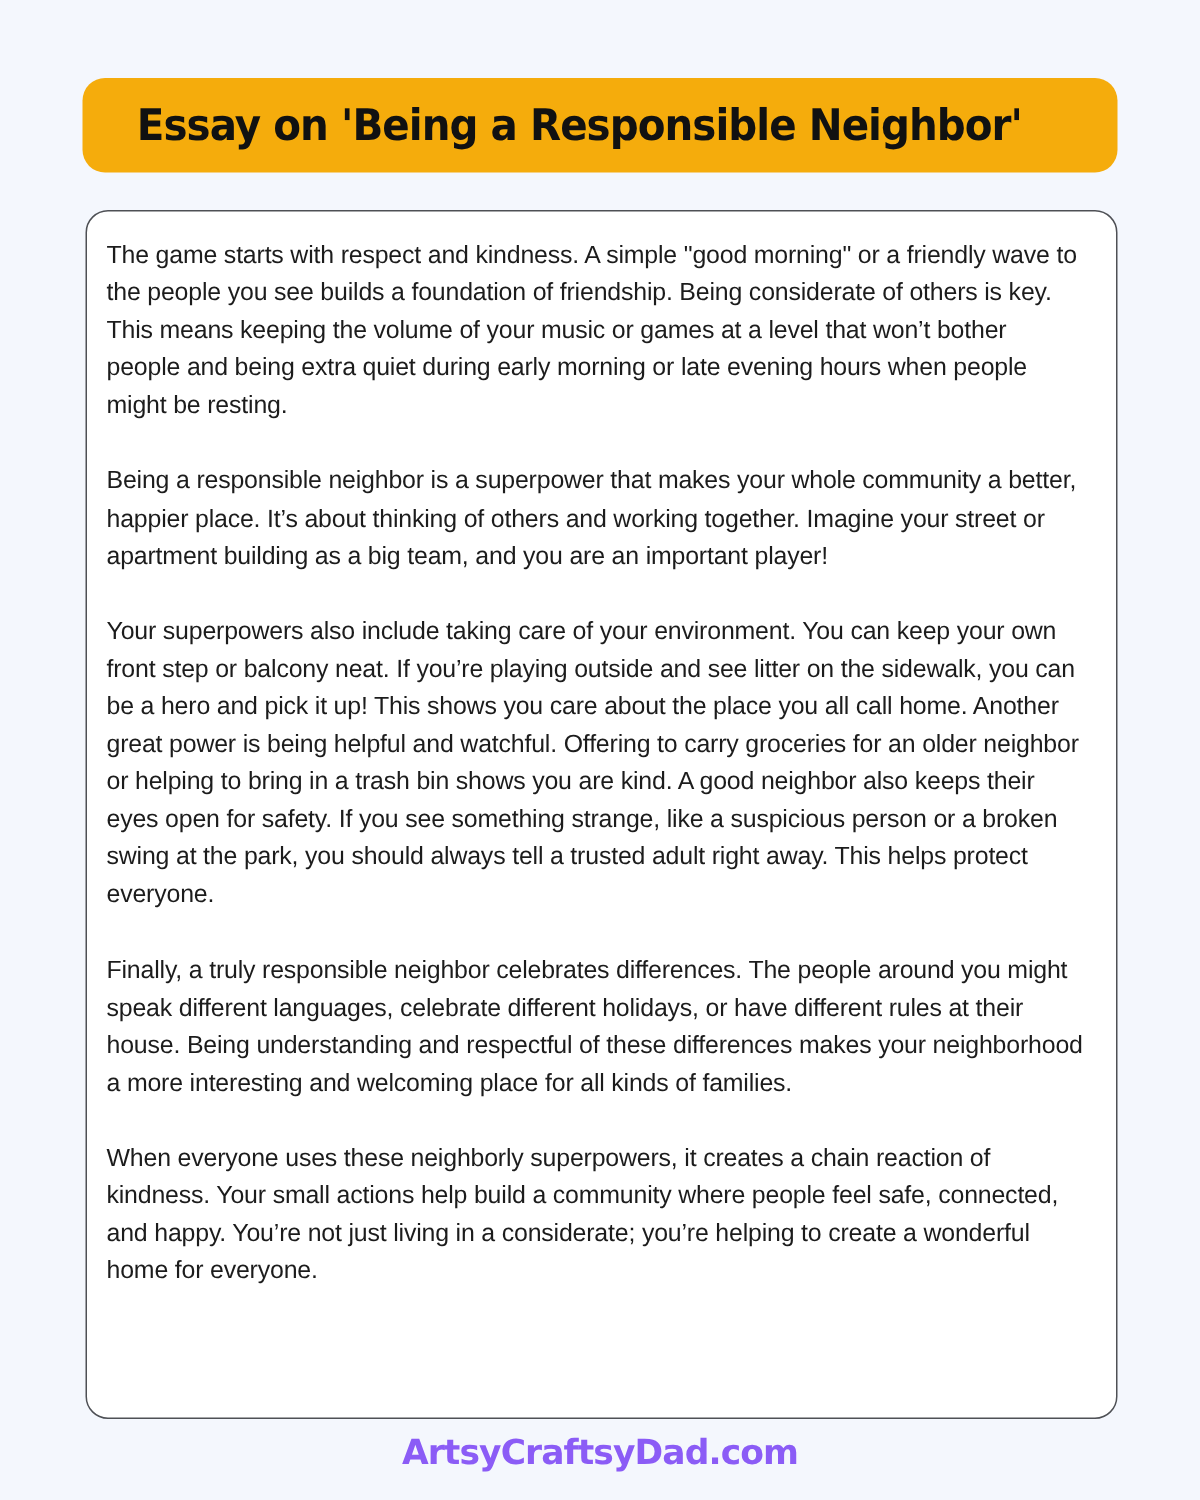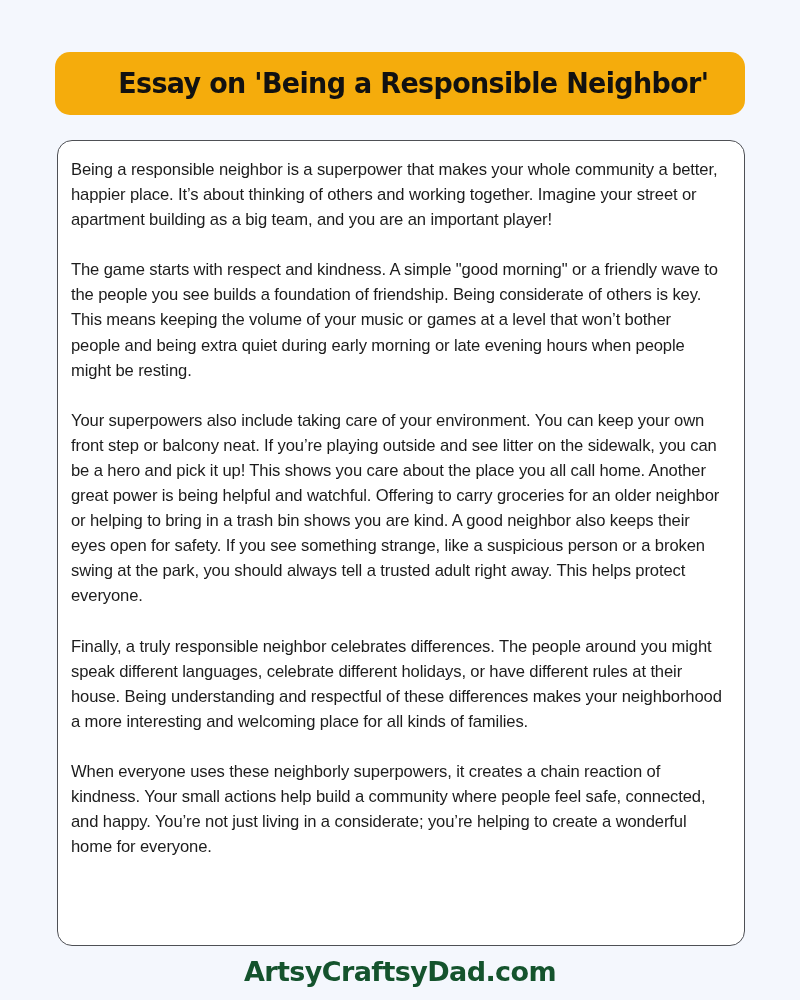--- a/index.html
+++ b/index.html
@@ -27,21 +27,21 @@
   .title-banner {
     position: absolute;
     left: 55px;
     top: 52px;
     width: 690px;
     height: 63px;
     background: #f5ac0c;
     border-radius: 15px;
     display: flex;
     align-items: center;
-    justify-content: flex-end;
+    justify-content: flex-start;
     box-sizing: border-box;
     padding: 0 14px;
   }
   .title-text {
     font-family: "DejaVu Sans", sans-serif;
     font-size: 29px;
     font-weight: 700;
     color: #111111;
     letter-spacing: -0.7px;
     white-space: nowrap;
@@ -82,40 +82,40 @@
   
   .footer {
     position: absolute;
     left: 0;
     top: 958px;
     width: 800px;
     text-align: center;
   }
   .footer-brand {
     font-family: "DejaVu Sans", sans-serif;
-    font-size: 27px;
+    font-size: 23px;
     font-weight: 700;
-    color: #14532d;
+    color: #8b5cf6;
     letter-spacing: -0.6px;
     line-height: 1;
   }
 </style>
 </head>
 <body>
 
 <div class="page">
 
   <div class="title-banner">
     <div class="title-text">Essay on 'Being a Responsible Neighbor'</div>
   </div>
 
   <div class="content-card">
     <div class="essay-body">
+      <p>The game starts with respect and kindness. A simple "good morning" or a friendly wave to the people you see builds a foundation of friendship. Being considerate of others is key. This means keeping the volume of your music or games at a level that won’t bother people and being extra quiet during early morning or late evening hours when people might be resting.</p>
       <p>Being a responsible neighbor is a superpower that makes your whole community a better, happier place. It’s about thinking of others and working together. Imagine your street or apartment building as a big team, and you are an important player!</p>
-      <p>The game starts with respect and kindness. A simple "good morning" or a friendly wave to the people you see builds a foundation of friendship. Being considerate of others is key. This means keeping the volume of your music or games at a level that won’t bother people and being extra quiet during early morning or late evening hours when people might be resting.</p>
       <p>Your superpowers also include taking care of your environment. You can keep your own front step or balcony neat. If you’re playing outside and see litter on the sidewalk, you can be a hero and pick it up! This shows you care about the place you all call home. Another great power is being helpful and watchful. Offering to carry groceries for an older neighbor or helping to bring in a trash bin shows you are kind. A good neighbor also keeps their eyes open for safety. If you see something strange, like a suspicious person or a broken swing at the park, you should always tell a trusted adult right away. This helps protect everyone.</p>
       <p>Finally, a truly responsible neighbor celebrates differences. The people around you might speak different languages, celebrate different holidays, or have different rules at their house. Being understanding and respectful of these differences makes your neighborhood a more interesting and welcoming place for all kinds of families.</p>
       <p>When everyone uses these neighborly superpowers, it creates a chain reaction of kindness. Your small actions help build a community where people feel safe, connected, and happy. You’re not just living in a considerate; you’re helping to create a wonderful home for everyone.</p>
     </div>
   </div>
 
   <div class="footer">
     <div class="footer-brand">ArtsyCraftsyDad.com</div>
   </div>
 

